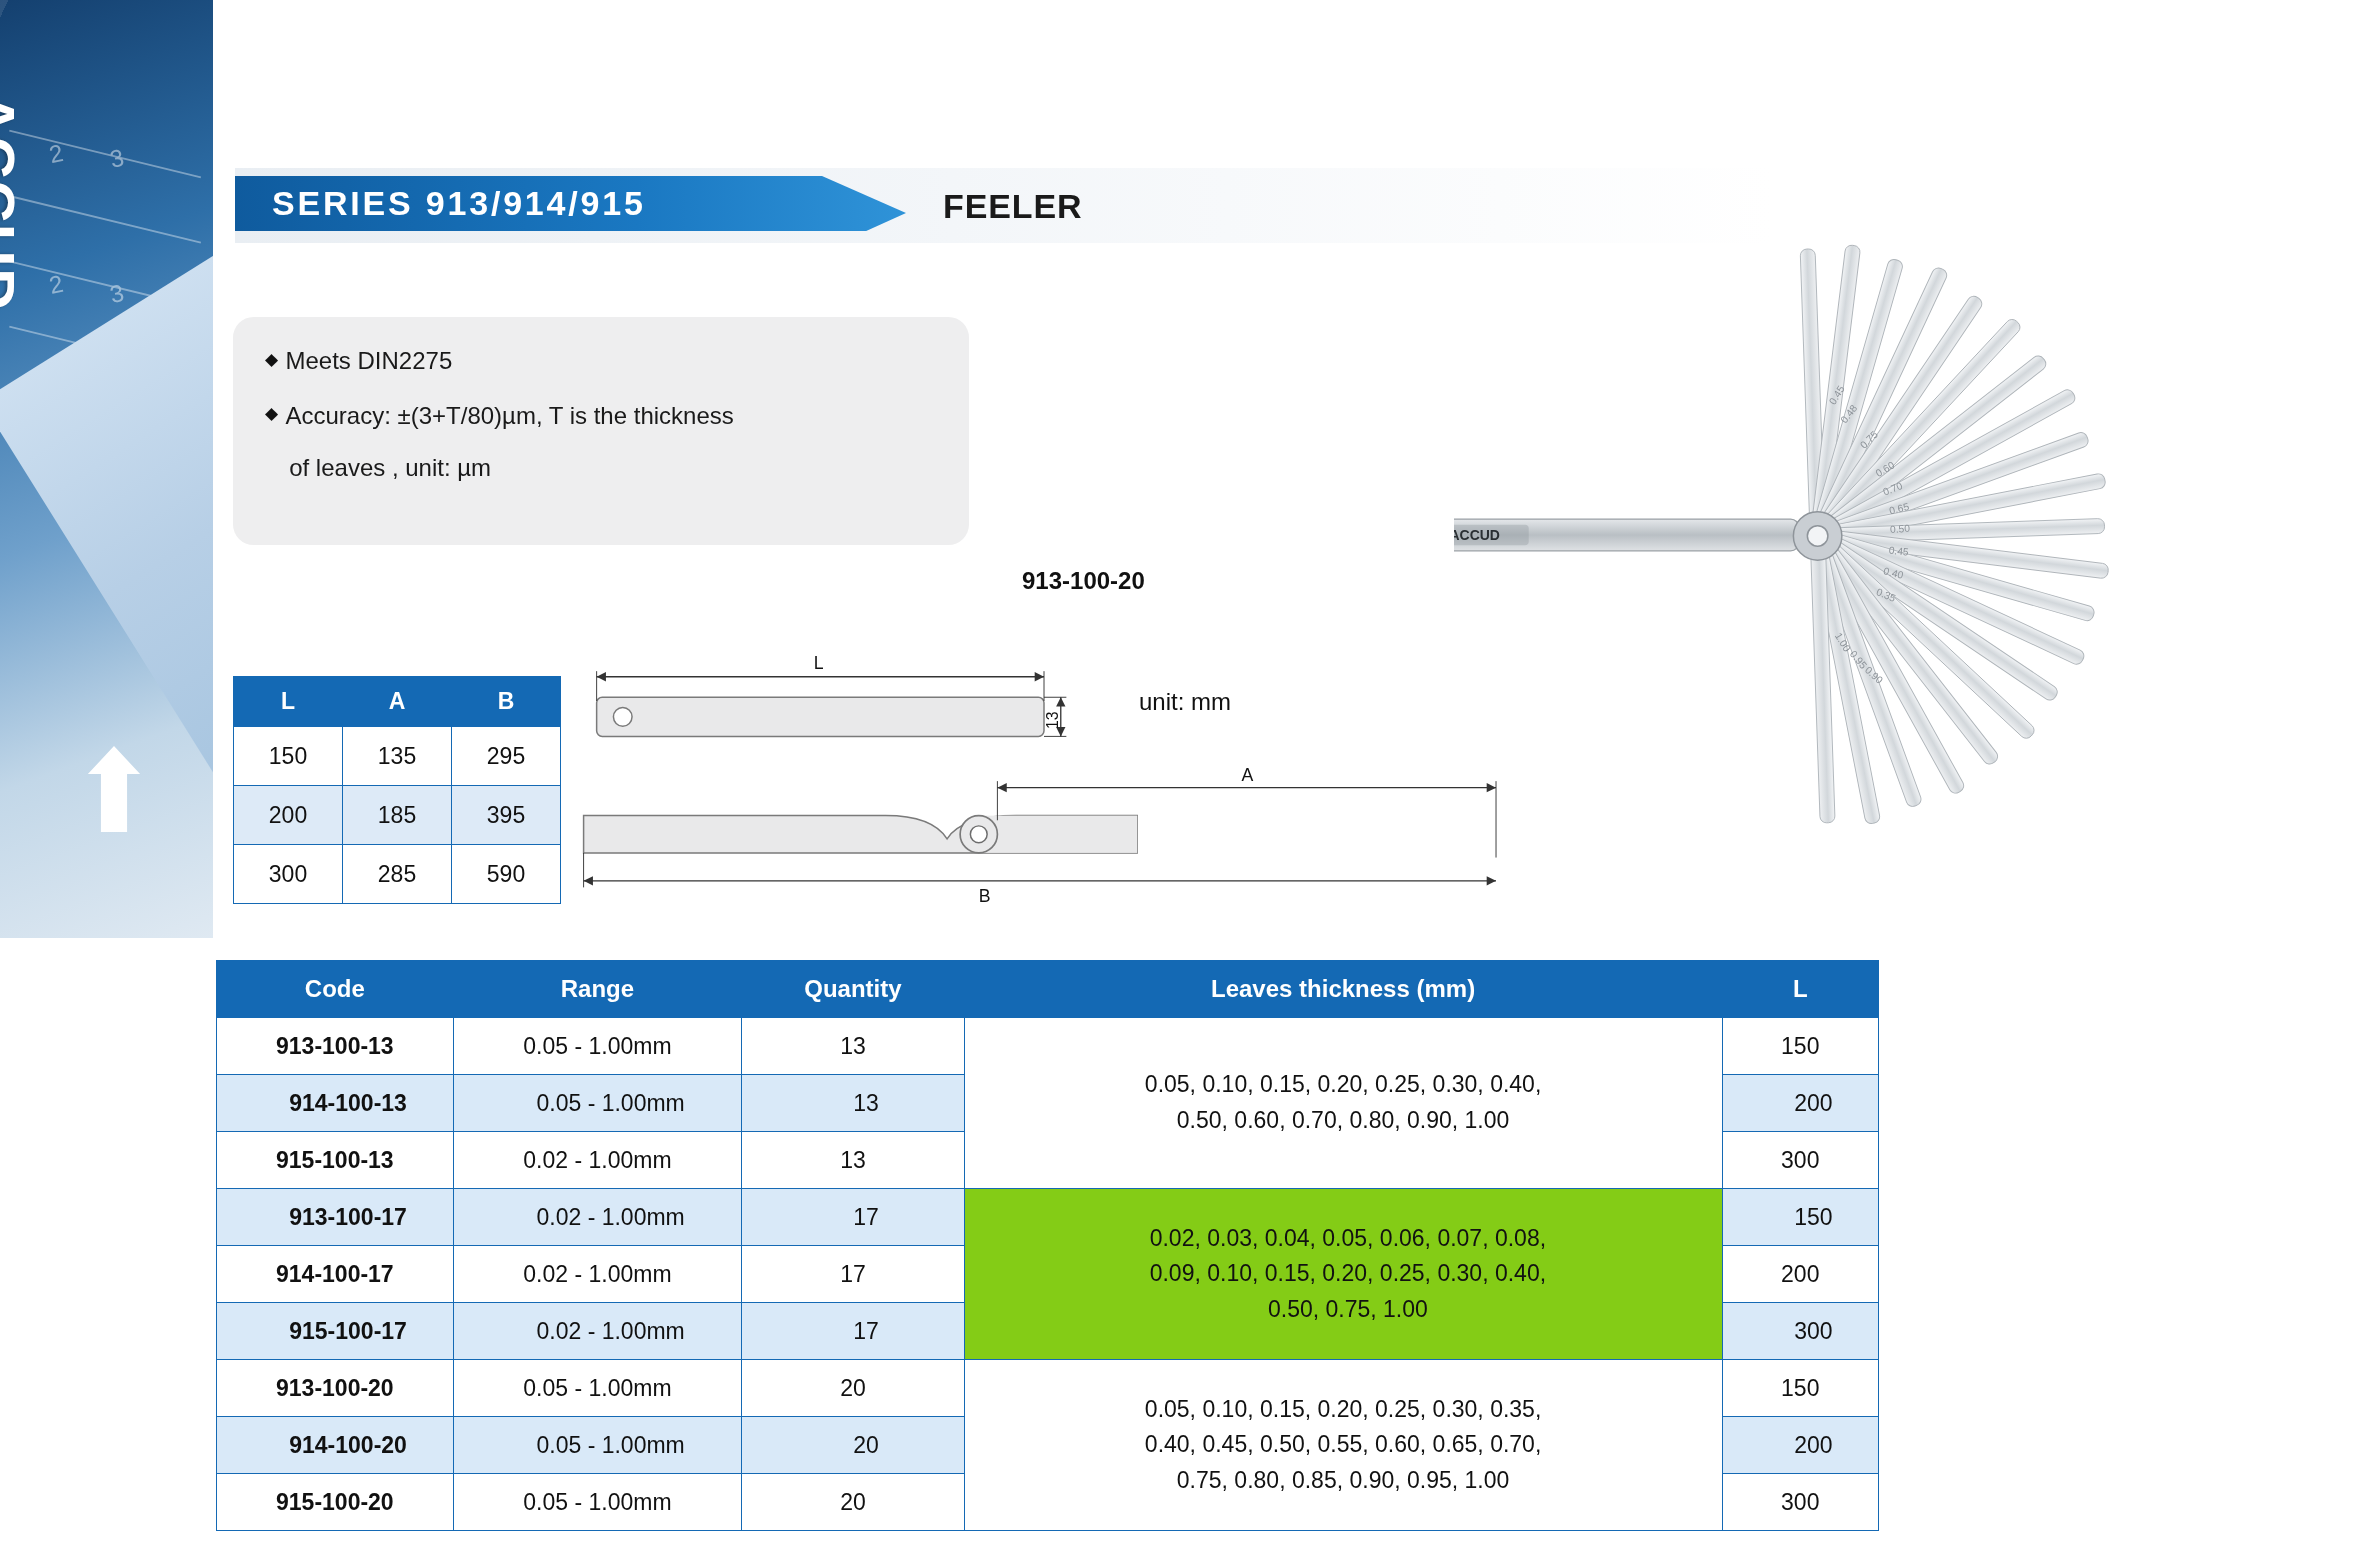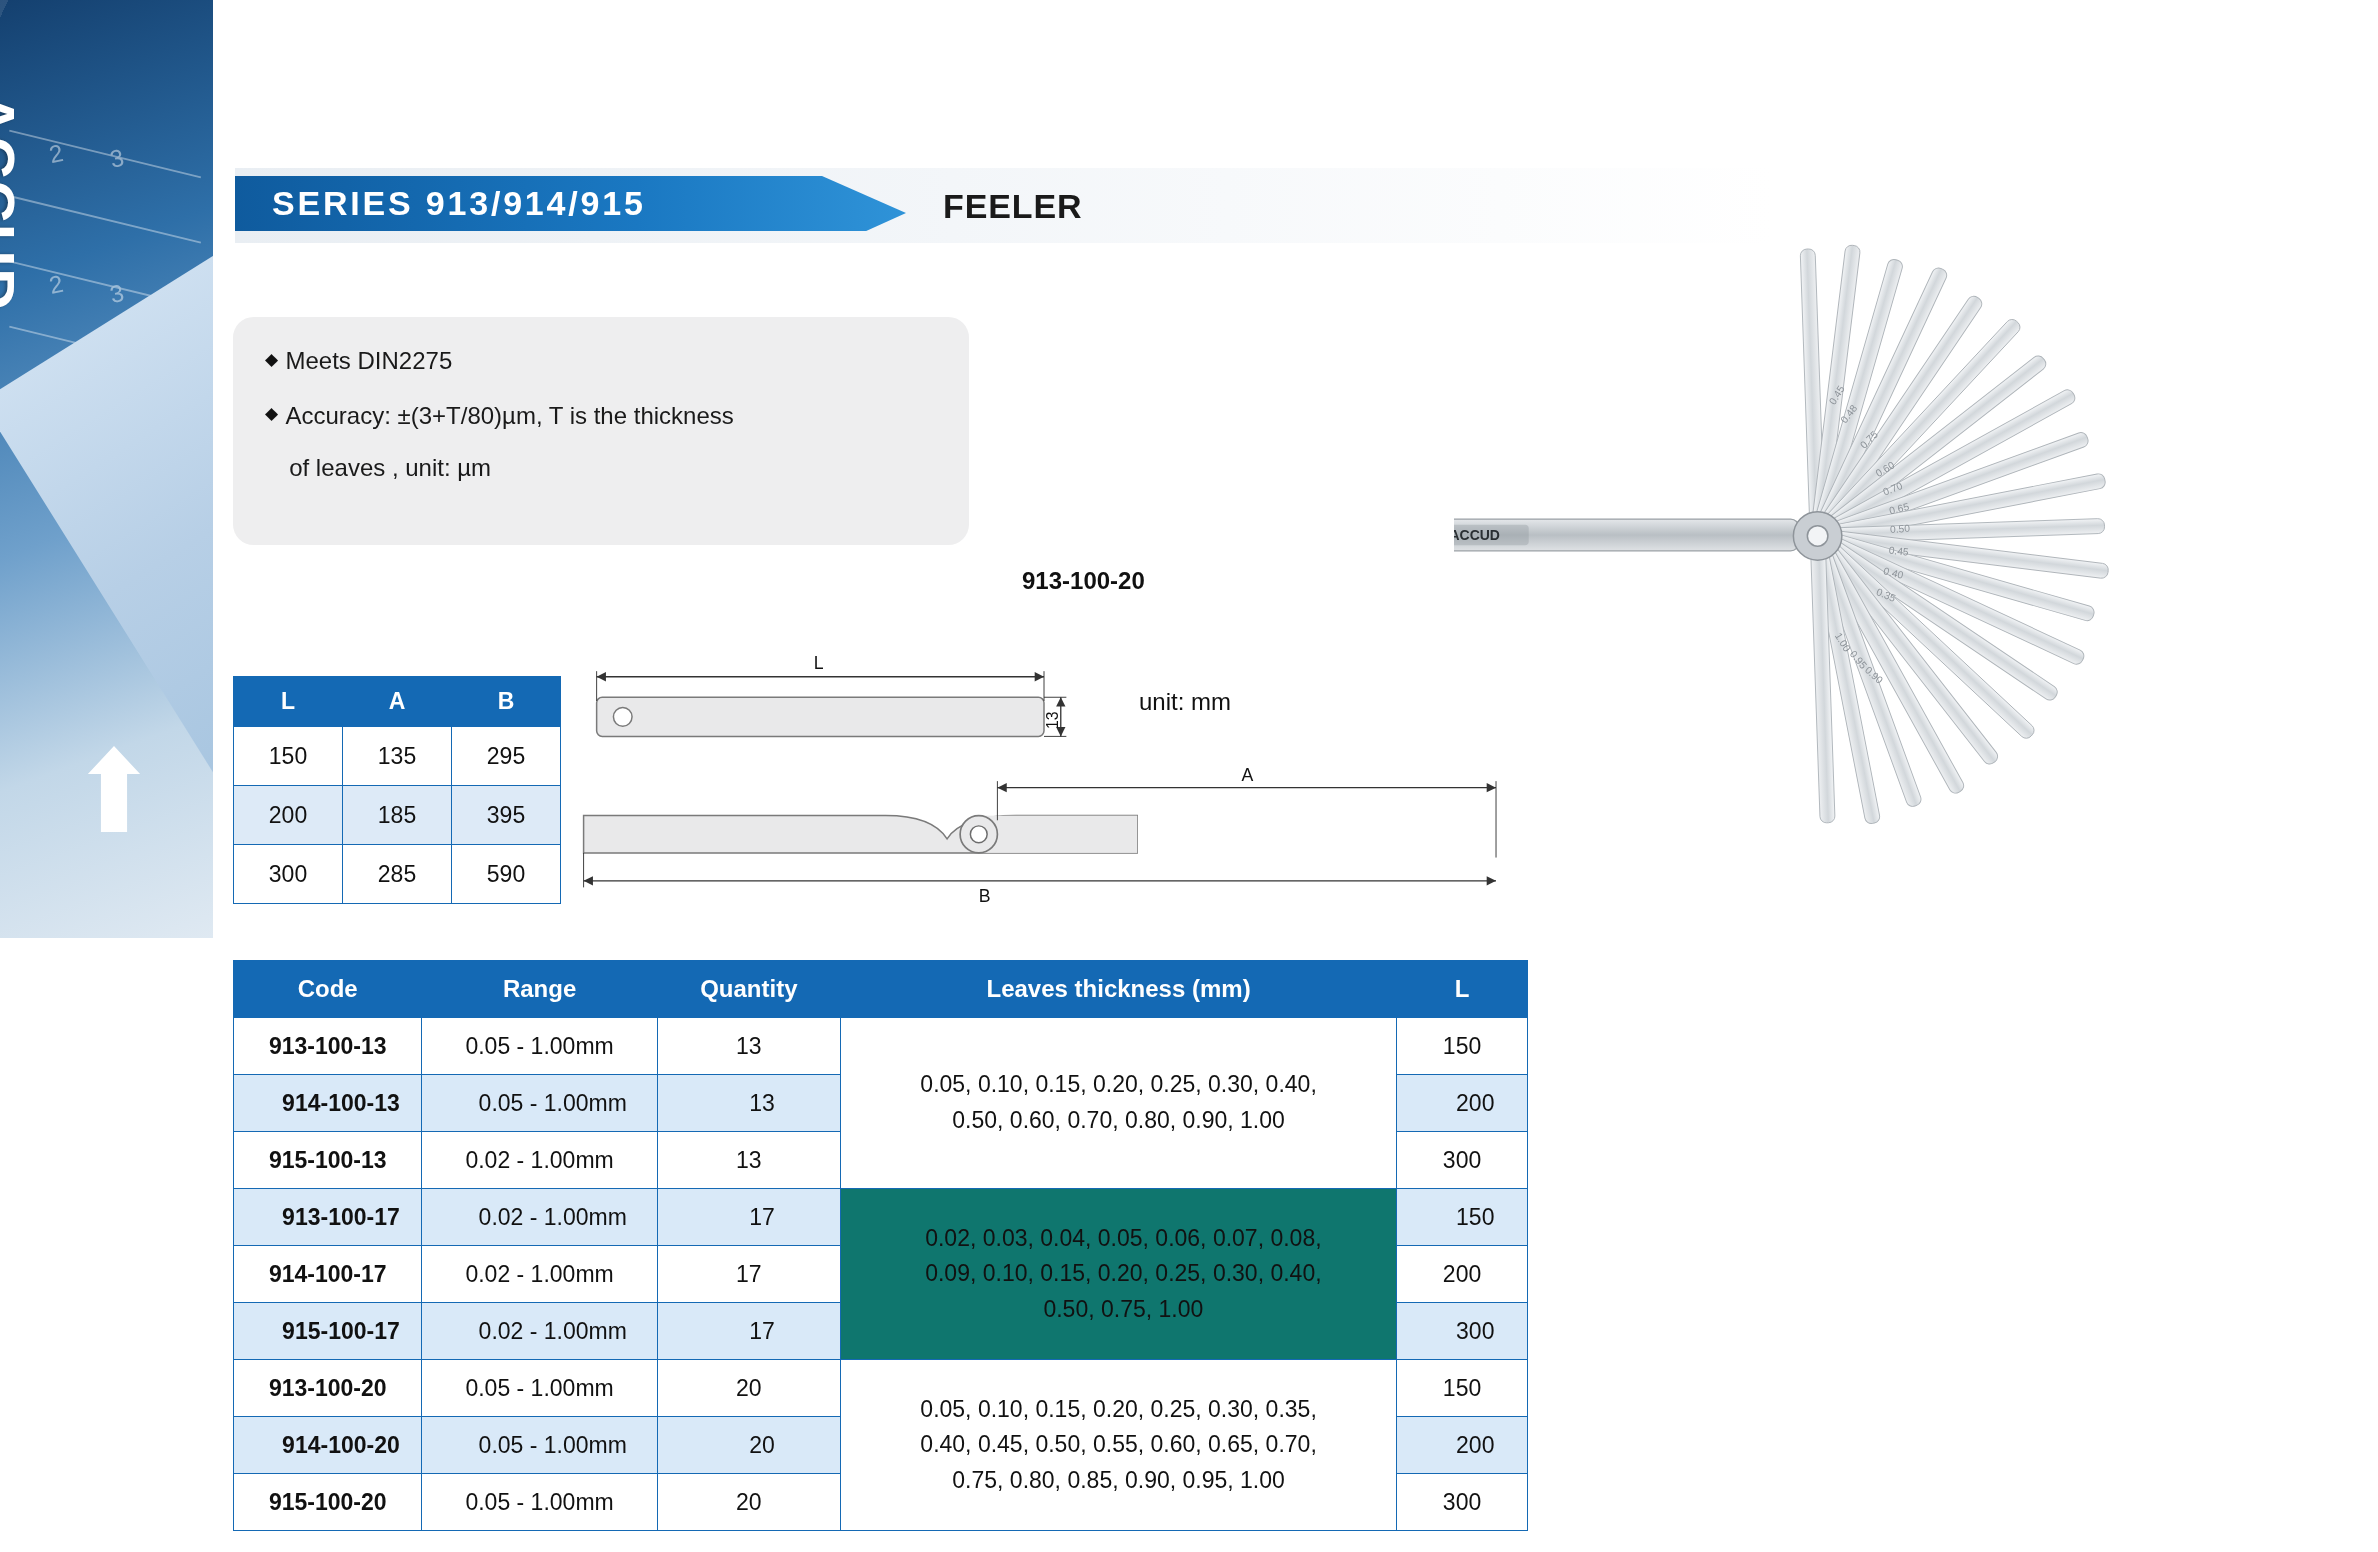--- a/index.html
+++ b/index.html
@@ -182,22 +182,22 @@
     position: absolute;
     left: 1022px; top: 567px;
     font-size: 24px;
     font-weight: bold;
     color: #111;
   }
 
   
   .main-table {
     position: absolute;
-    left: 233px; top: 960px;
-    width: 1295px;
+    left: 216px; top: 960px;
+    width: 1663px;
     border-collapse: collapse;
     font-size: 23px;
   }
   .main-table th {
     background: #1469b4;
     color: #ffffff;
     font-weight: bold;
     height: 54px;
     border: 0.9px solid #1469b4;
     font-size: 24px;
@@ -211,21 +211,21 @@
   }
   .main-table td.code { font-weight: bold; }
   .main-table tr.alt td { background: #d9e9f8; padding-left: 32px; }
   .main-table td.leaves {
     text-align: center;
     line-height: 1.55;
     font-size: 23px;
     padding: 9.3px 22.4px;
     background: #ffffff;
   }
-  .main-table td.leaves.shade { background: #0f766e; }
+  .main-table td.leaves.shade { background: #84cc16; }
   .col-code { width: 233px; }
   .col-range { width: 284px; }
   .col-qty { width: 219px; }
   .col-leaves { width: 746px; }
   .col-l { width: 154px; }
   .nowrap { white-space: pre-line; }
 </style>
 </head>
 <body>
 

